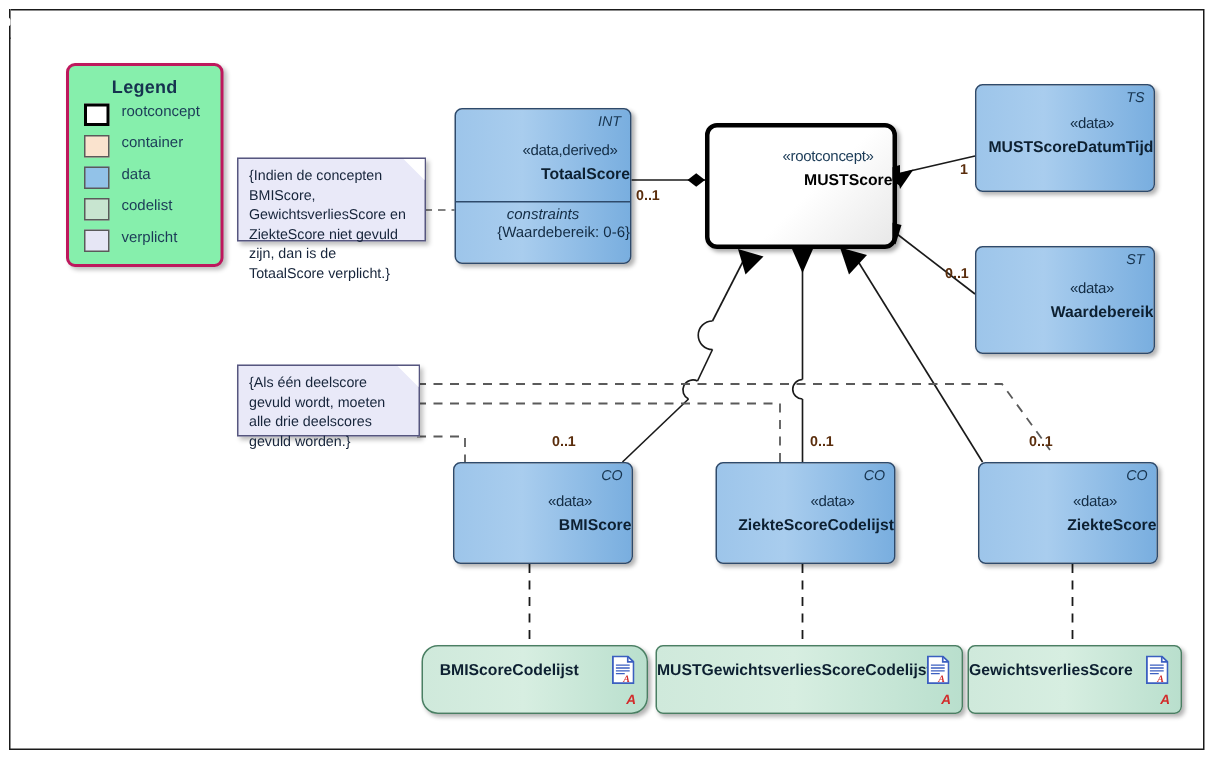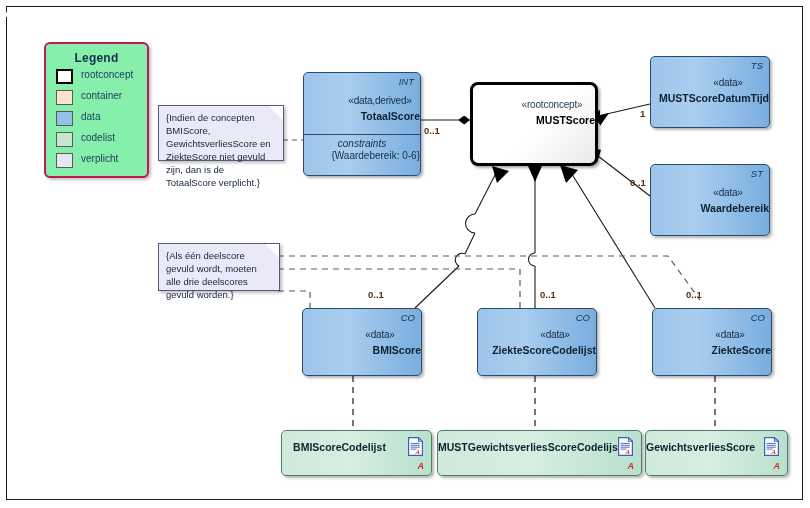--- a/index.html
+++ b/index.html
@@ -400,21 +400,21 @@
   </div>
 
   <div class="uml-class" id="cls-ziektescore" style="left:652px; top:308px; width:120px; height:68px;">
     <div class="tag">CO</div>
     <div style="padding-top:20px;">
       <div class="stereotype">«data»</div>
       <div class="cname">ZiekteScore</div>
     </div>
   </div>
 
-  <div class="codelist" style="left:281px; top:430px; width:151px; height:46px;">
+  <div class="codelist" style="left:281px; top:430px; width:151px; height:46px;border-radius:11px;">
     <div class="cl-name">BMIScoreCodelijst</div>
     <svg class="doc-icon" viewBox="0 0 15 19" xmlns="http://www.w3.org/2000/svg">
       <path d="M0.6,0.6 H10.5 L14.4,4.2 V18.4 H0.6 Z" fill="#ffffff" stroke="#3b5fc0" stroke-width="1.2"></path>
       <path d="M10.5,0.6 L10.5,4.2 L14.4,4.2" fill="none" stroke="#3b5fc0" stroke-width="1.1"></path>
       <g stroke="#3b5fc0" stroke-width="0.9">
         <line x1="2.6" y1="6.4" x2="11.8" y2="6.4"></line>
         <line x1="2.6" y1="8.3" x2="11.8" y2="8.3"></line>
         <line x1="2.6" y1="10.2" x2="11.8" y2="10.2"></line>
         <line x1="2.6" y1="12.1" x2="8.5" y2="12.1"></line>
       </g>

